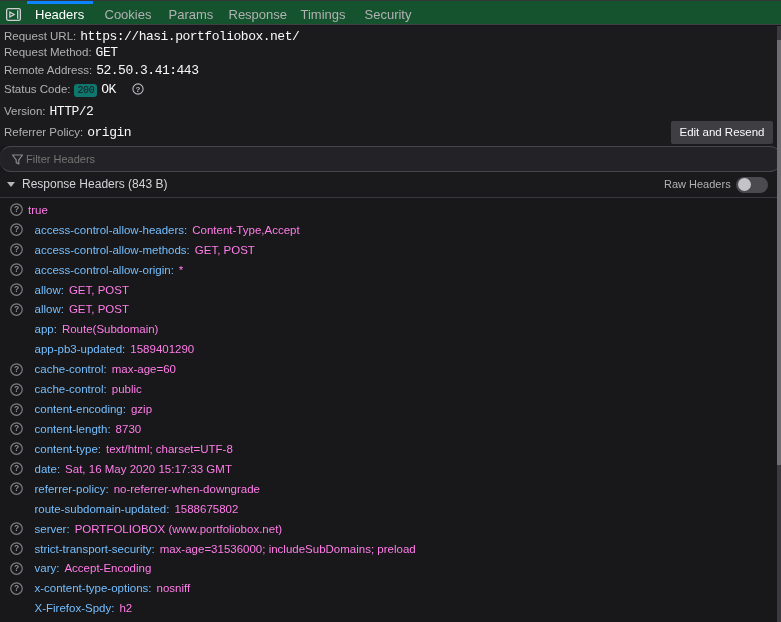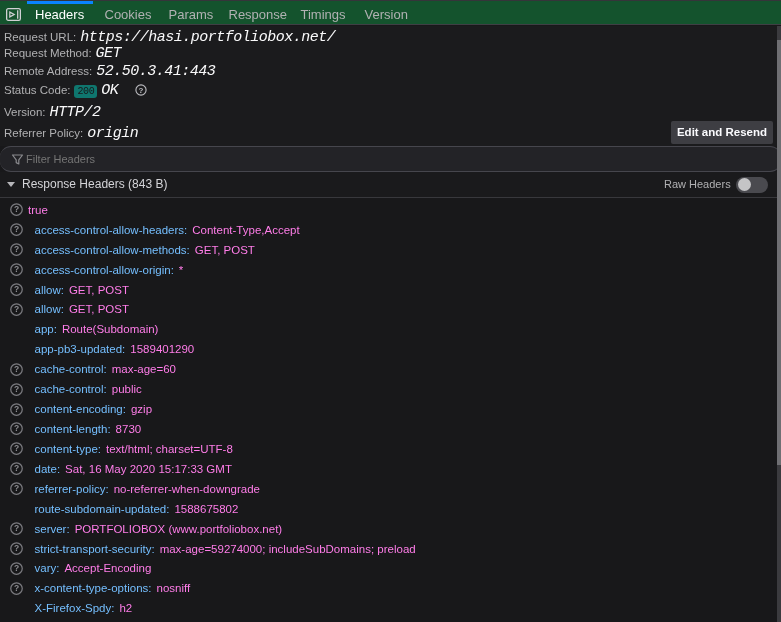--- a/index.html
+++ b/index.html
@@ -1,34 +1,34 @@
 <!DOCTYPE html>
 <html><head>
 <meta charset="utf-8">
 <style>
   * { margin:0; padding:0; box-sizing:border-box; }
   html,body { width:781px; height:622px; background:#18181a; overflow:hidden;
     font-family:"Liberation Sans", sans-serif; }
-  .mono { font-family:"Liberation Mono", monospace; font-size:15px; letter-spacing:-0.5px; color:#f9f9fa;font-style:italic; }
+  .mono { font-family:"Liberation Mono", monospace; font-size:13px; letter-spacing:-0.5px; color:#f9f9fa; }
   #tabbar { position:absolute; left:0; top:0; width:781px; height:25px; background:#14532d;
     border-top:1px solid #35353a; border-bottom:1px solid #3f3f44; }
   .tab { position:absolute; top:2px; height:23px; line-height:23px; font-size:13px; color:#b1b1b3; }
   .tab.active { color:#ffffff; }
   #bluebar { position:absolute; left:27px; top:0; width:66px; height:2.5px; background:#0a84ff; }
   #paneicon { position:absolute; left:6px; top:7px; }
 
   #summary { position:absolute; left:0; top:26px; width:781px; height:120px; background:#1b1b1d; }
   .srow { position:absolute; left:4px; font-size:11.5px; color:#b1b1b3; white-space:nowrap; }
   .srow .lab { color:#b1b1b3; }
   .srow .val { margin-left:4px; }
   #badge { display:inline-block; background:#0f766e; color:#18181a; border-radius:3px;
     font-family:"Liberation Mono", monospace; font-size:10px; letter-spacing:-0.4px;
     padding:1px 3px 1px 3px; margin-left:4px; }
   #editbtn { position:absolute; left:671px; top:94.5px; width:102px; height:23px; background:#3e3e43;
-    border-radius:2px; color:#fbfbfe; font-size:11.5px; font-weight:bold; text-align:center; line-height:23px; }
+    border-radius:2px; color:#fbfbfe; font-size:11.5px; font-weight:normal; text-align:center; line-height:23px; }
 
   #filterbar { position:absolute; left:0; top:146px; width:781px; height:26px; background:#232327;
     border-top:1px solid #46464d; border-bottom:1px solid #46464d;border-radius:11px; }
   #filterph { position:absolute; left:26px; top:0; height:24px; line-height:24px; font-size:11px; color:#757575; }
 
   #sectrow { position:absolute; left:0; top:172px; width:781px; height:26px; background:#1a1a1c;
     border-bottom:1px solid #38383c; }
   #secttitle { position:absolute; left:22px; top:0; height:25px; line-height:25px; font-size:12px; color:#d4d4d8; }
   #tri { position:absolute; left:7px; top:10px; width:0; height:0;
     border-left:4px solid transparent; border-right:4px solid transparent; border-top:5px solid #b6b6ba; }
@@ -53,21 +53,21 @@
     <rect x="0.65" y="0.65" width="13.7" height="11.7" rx="1.6" fill="none" stroke="#d0d0d4" stroke-width="1.3"></rect>
     <line x1="11.7" y1="2.2" x2="11.7" y2="10.8" stroke="#d0d0d4" stroke-width="1.3"></line>
     <path d="M 3.8 4.1 L 8.2 6.5 L 3.8 8.9 Z" fill="none" stroke="#d0d0d4" stroke-width="1.2"></path>
   </svg>
   <div id="bluebar"></div>
   <div class="tab active" style="left:35px;">Headers</div>
   <div class="tab" style="left:104.5px;">Cookies</div>
   <div class="tab" style="left:168.5px;">Params</div>
   <div class="tab" style="left:228.5px;">Response</div>
   <div class="tab" style="left:300.5px;">Timings</div>
-  <div class="tab" style="left:364.5px;">Version</div>
+  <div class="tab" style="left:364.5px;">Security</div>
 </div>
 
 <div id="summary">
   <div class="srow" style="top:3px;"><span class="lab">Request URL:</span><span class="val mono">https://hasi.portfoliobox.net/</span></div>
   <div class="srow" style="top:19px;"><span class="lab">Request Method:</span><span class="val mono">GET</span></div>
   <div class="srow" style="top:36.5px;"><span class="lab">Remote Address:</span><span class="val mono">52.50.3.41:443</span></div>
   <div class="srow" style="top:56px;"><span class="lab">Status Code:</span><span id="badge">200</span><span class="val mono">OK</span><span id="sq">
     <svg width="12" height="12" viewBox="0 0 12 12" style="margin-left:13px; vertical-align:-2px;">
       <circle cx="6" cy="6" r="5.1" fill="none" stroke="#bcbcc0" stroke-width="1.1"></circle>
       <text x="6" y="8.6" text-anchor="middle" font-size="8" font-weight="bold" fill="#bcbcc0" font-family="Liberation Sans">?</text>
@@ -219,21 +219,21 @@
       </svg>
       <span class="hname">server:</span>
       <span class="hval">PORTFOLIOBOX (www.portfoliobox.net)</span>
     </div>
   <div class="hrow">
       <svg class="q" width="13" height="13" viewBox="0 0 13 13">
         <circle cx="6.5" cy="6.5" r="5.75" stroke="#7a7a7f" fill="none" stroke-width="1.25"></circle>
         <text x="6.5" y="9.4" font-size="8.5" font-weight="bold" fill="#8d8d92" text-anchor="middle" font-family="Liberation Sans">?</text>
       </svg>
       <span class="hname">strict-transport-security:</span>
-      <span class="hval">max-age=59274000; includeSubDomains; preload</span>
+      <span class="hval">max-age=31536000; includeSubDomains; preload</span>
     </div>
   <div class="hrow">
       <svg class="q" width="13" height="13" viewBox="0 0 13 13">
         <circle cx="6.5" cy="6.5" r="5.75" stroke="#7a7a7f" fill="none" stroke-width="1.25"></circle>
         <text x="6.5" y="9.4" font-size="8.5" font-weight="bold" fill="#8d8d92" text-anchor="middle" font-family="Liberation Sans">?</text>
       </svg>
       <span class="hname">vary:</span>
       <span class="hval">Accept-Encoding</span>
     </div>
   <div class="hrow">

